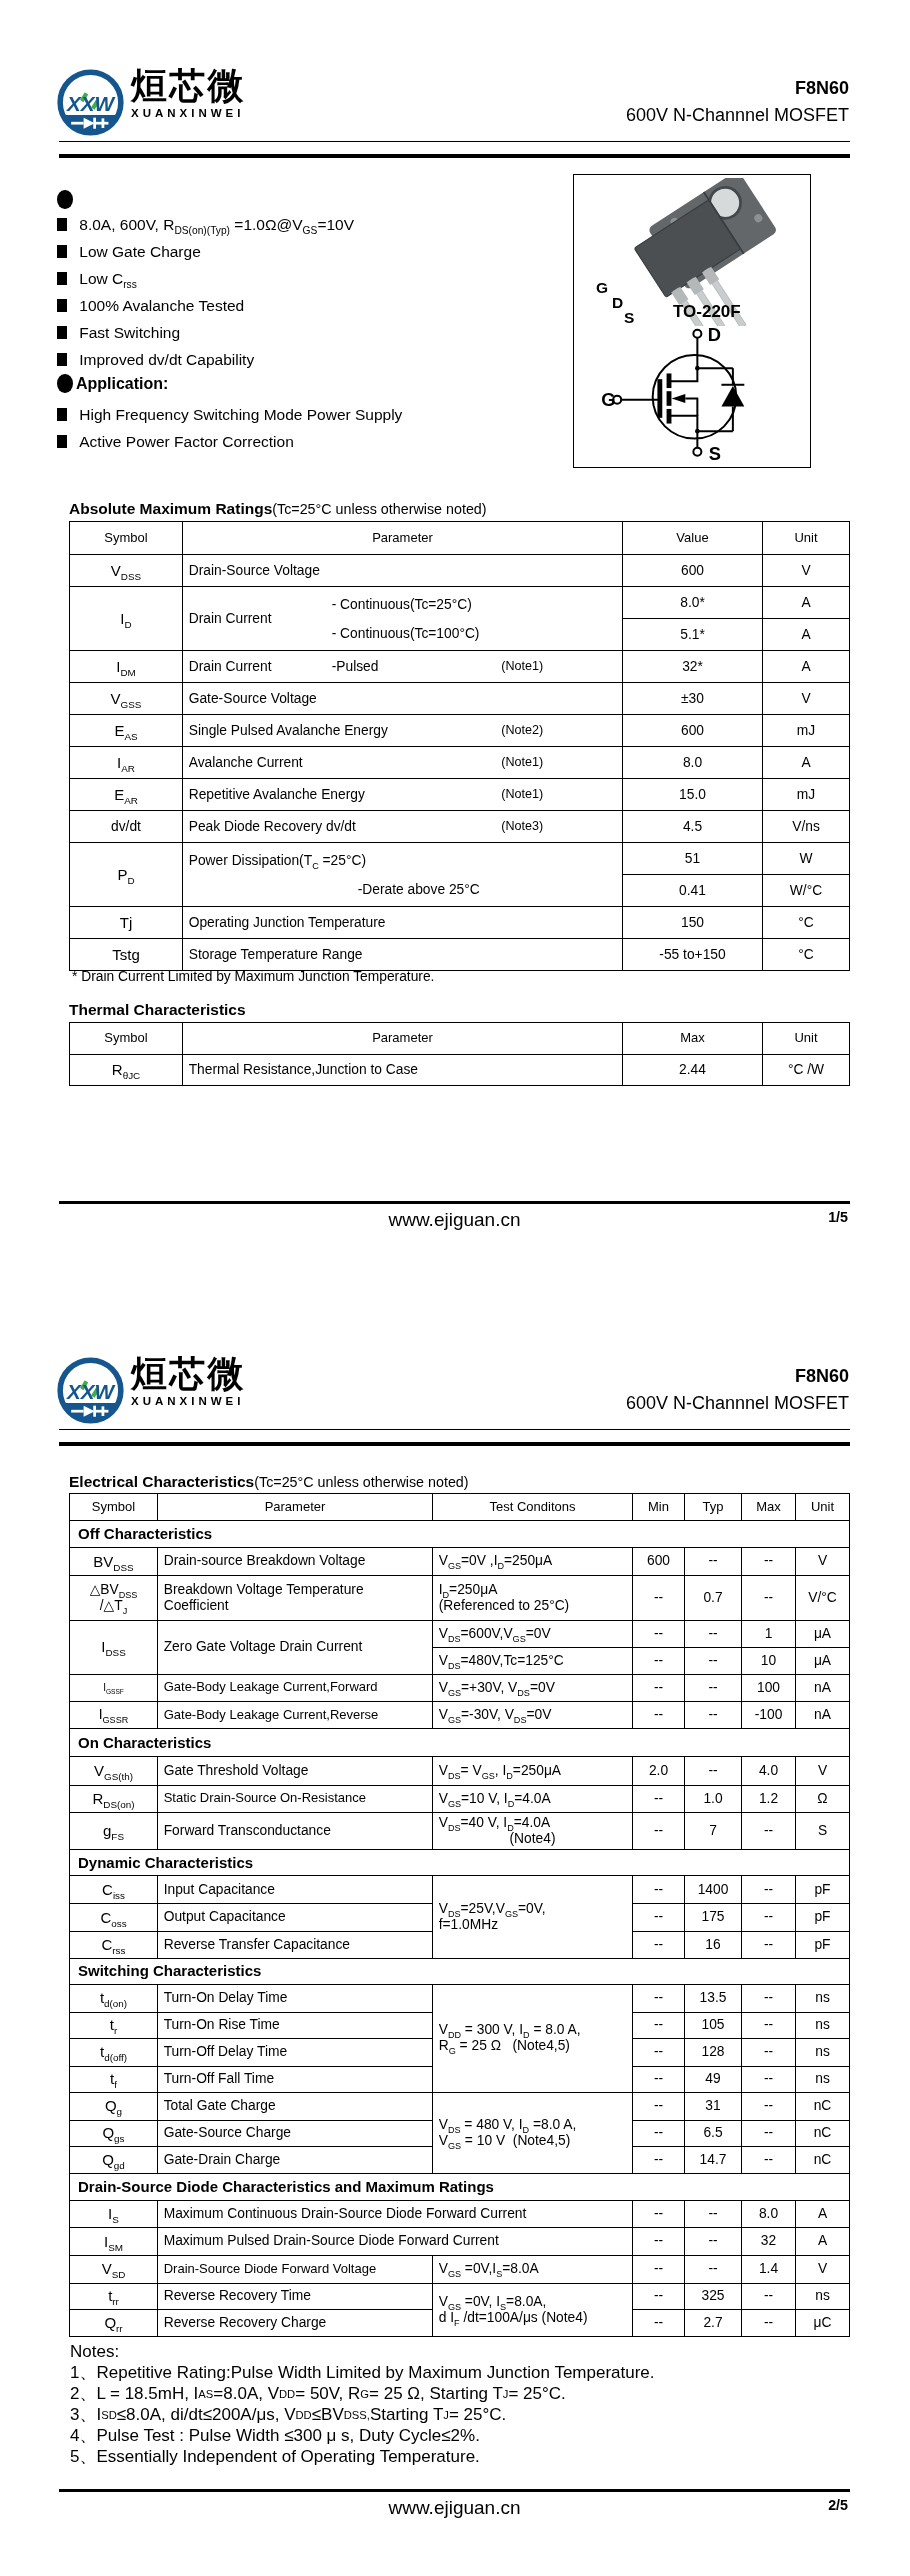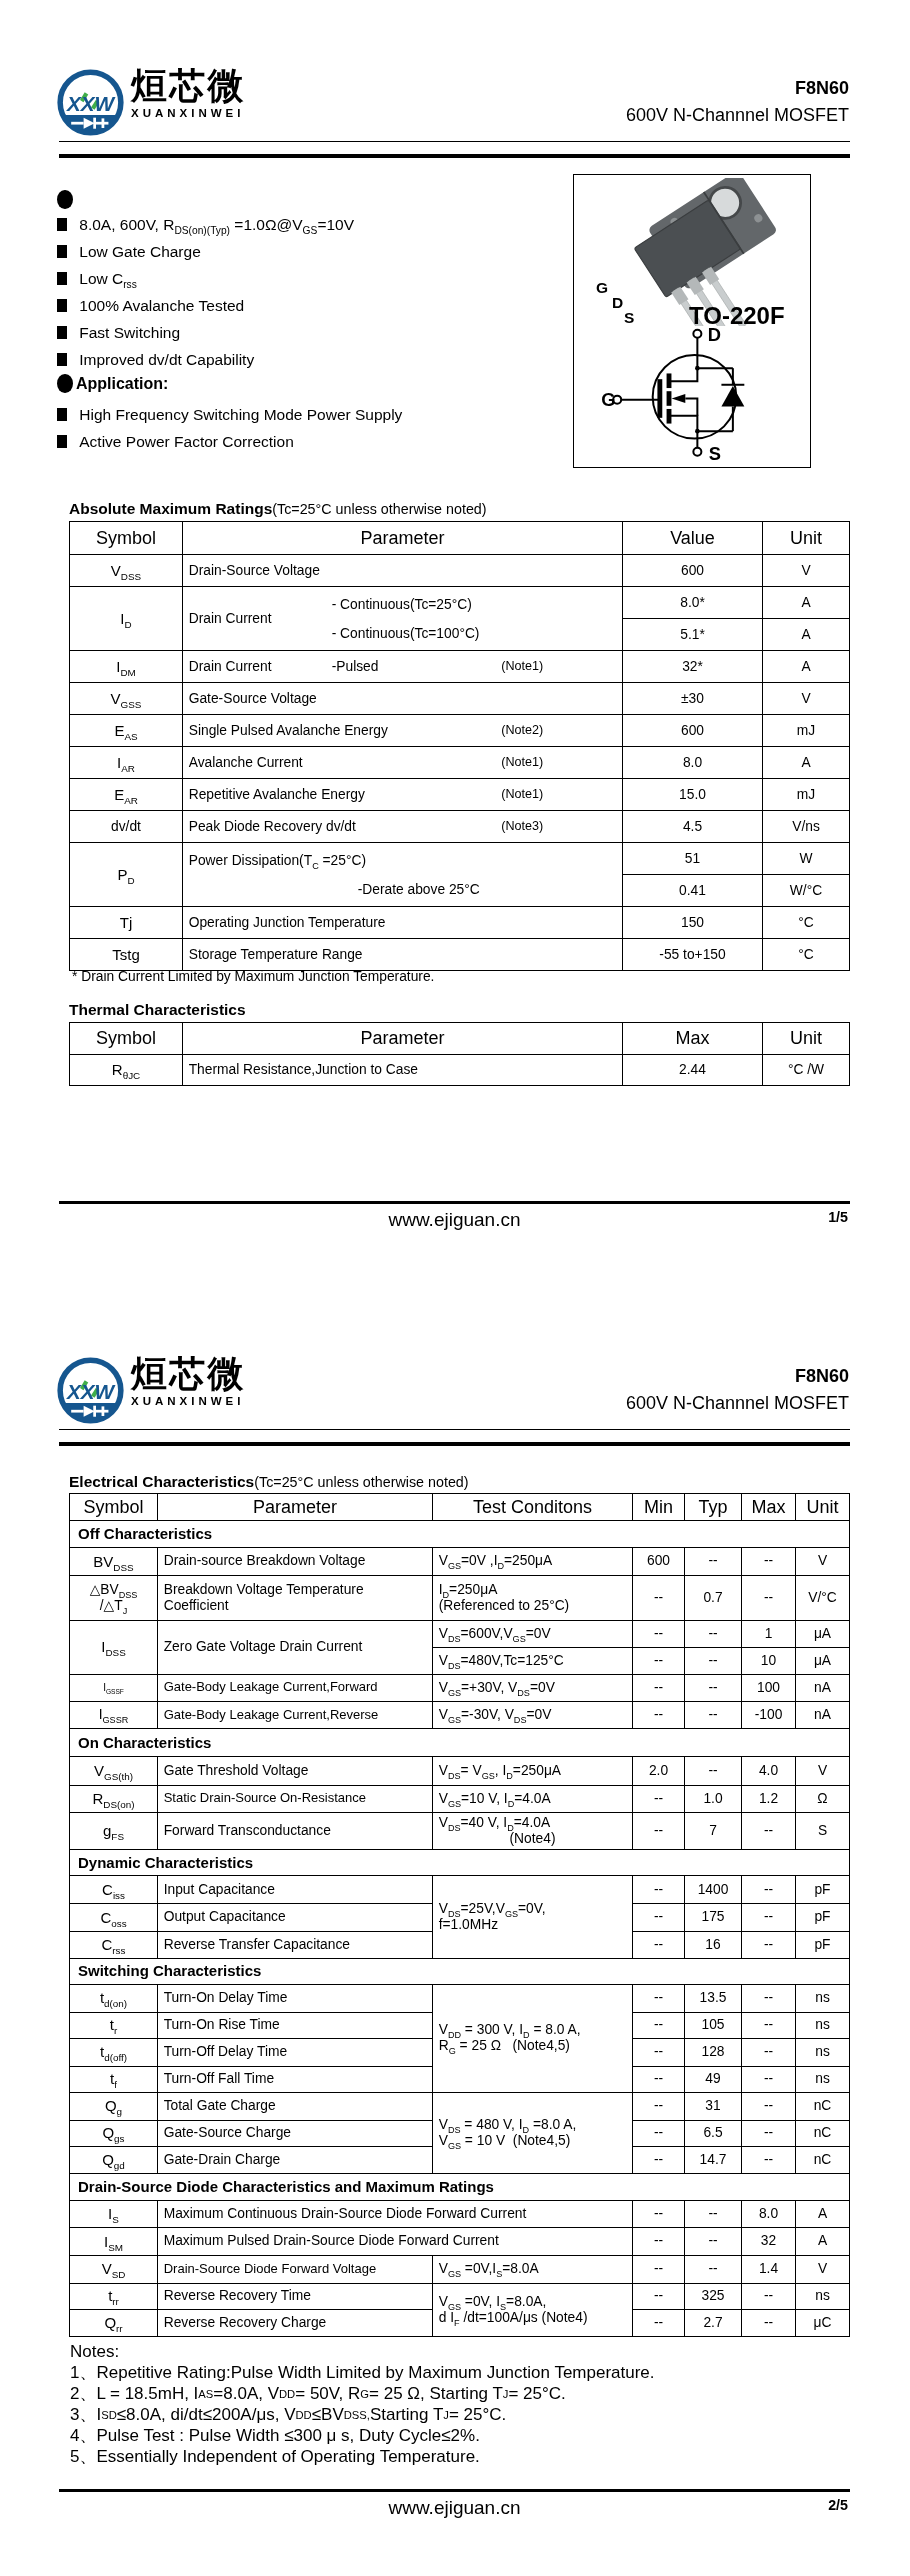--- a/index.html
+++ b/index.html
@@ -17,21 +17,21 @@
   .feat{height:27px;display:flex;align-items:center;font-size:15.5px;}
   .sq{width:9.7px;height:12.6px;background:#000;margin-right:12.6px;flex:0 0 auto;}
   .dot{width:15.5px;height:19px;background:#000;border-radius:50%;}
   .app-label{font-size:16px;font-weight:700;}
   
   .h{font-size:15.5px;font-weight:700;}
   .h .cond{font-weight:400;font-size:14.3px;}
   
   table.t{border-collapse:collapse;table-layout:fixed;font-size:13.8px;border:1.7px solid #000;}
   table.t td{border:1.1px solid #000;vertical-align:middle;padding:0 5.7px;line-height:1.15;overflow:hidden;}
-  table.t tr.head td{text-align:center;font-size:18px;padding:0 2.3px;border-bottom:1.7px solid #000;}
+  table.t tr.head td{text-align:center;font-size:13px;padding:0 2.3px;border-bottom:1.7px solid #000;}
   table.t td.sym{text-align:center;font-size:15px;padding:0 1.1px;}
   table.t td.c{text-align:center;padding:0 1.1px;}
   table.t tr.sec td{font-weight:700;font-size:15px;border-top:1.7px solid #000;border-bottom:1.7px solid #000;padding-left:8px;}
   .pcell{display:flex;align-items:center;}
   .note{flex:0 0 115px;font-size:12.6px;}
   sub{font-size:66%;line-height:0;}
   .fine{font-size:13.8px;}
   
   .footer-text{font-size:19px;text-align:center;}
   .pagenum{font-size:14.3px;font-weight:700;}
@@ -123,21 +123,21 @@
         <rect x="160" y="168" width="11" height="118" fill="#c9cdce" stroke="#9fa3a4" stroke-width="1"></rect>
         <rect x="192" y="168" width="11" height="118" fill="#c9cdce" stroke="#9fa3a4" stroke-width="1"></rect>
         <rect x="124" y="168" width="19" height="26" fill="#b4b8b9"></rect>
         <rect x="156" y="168" width="19" height="26" fill="#b4b8b9"></rect>
         <rect x="188" y="168" width="19" height="26" fill="#b4b8b9"></rect>
       </g>
     </svg>
     <div class="abs pkg-label" style="left:22px;top:104px">G</div>
     <div class="abs pkg-label" style="left:38px;top:119px">D</div>
     <div class="abs pkg-label" style="left:50px;top:134px">S</div>
-    <div class="abs" style="left:115px;top:127px;font-size:24px;font-weight:700">TO-220F</div>
+    <div class="abs" style="left:99px;top:127px;font-size:17px;font-weight:700">TO-220F</div>
     <svg class="abs" style="left:26px;top:150px" width="189" height="139" viewBox="0 0 330 242">
       <g stroke="#000" stroke-width="3.5" fill="none">
         <circle cx="165" cy="125" r="73"></circle>
         <polyline points="170,22 170,98 124,98"></polyline>
         <polyline points="124,158 170,158 170,214"></polyline>
         <line x1="37" y1="130" x2="104" y2="130"></line>
         <rect x="102" y="96" width="5" height="64" fill="#000"></rect>
         <rect x="118" y="86" width="5" height="22" fill="#000"></rect>
         <rect x="118" y="117" width="5" height="22" fill="#000"></rect>
         <rect x="118" y="148" width="5" height="22" fill="#000"></rect>

